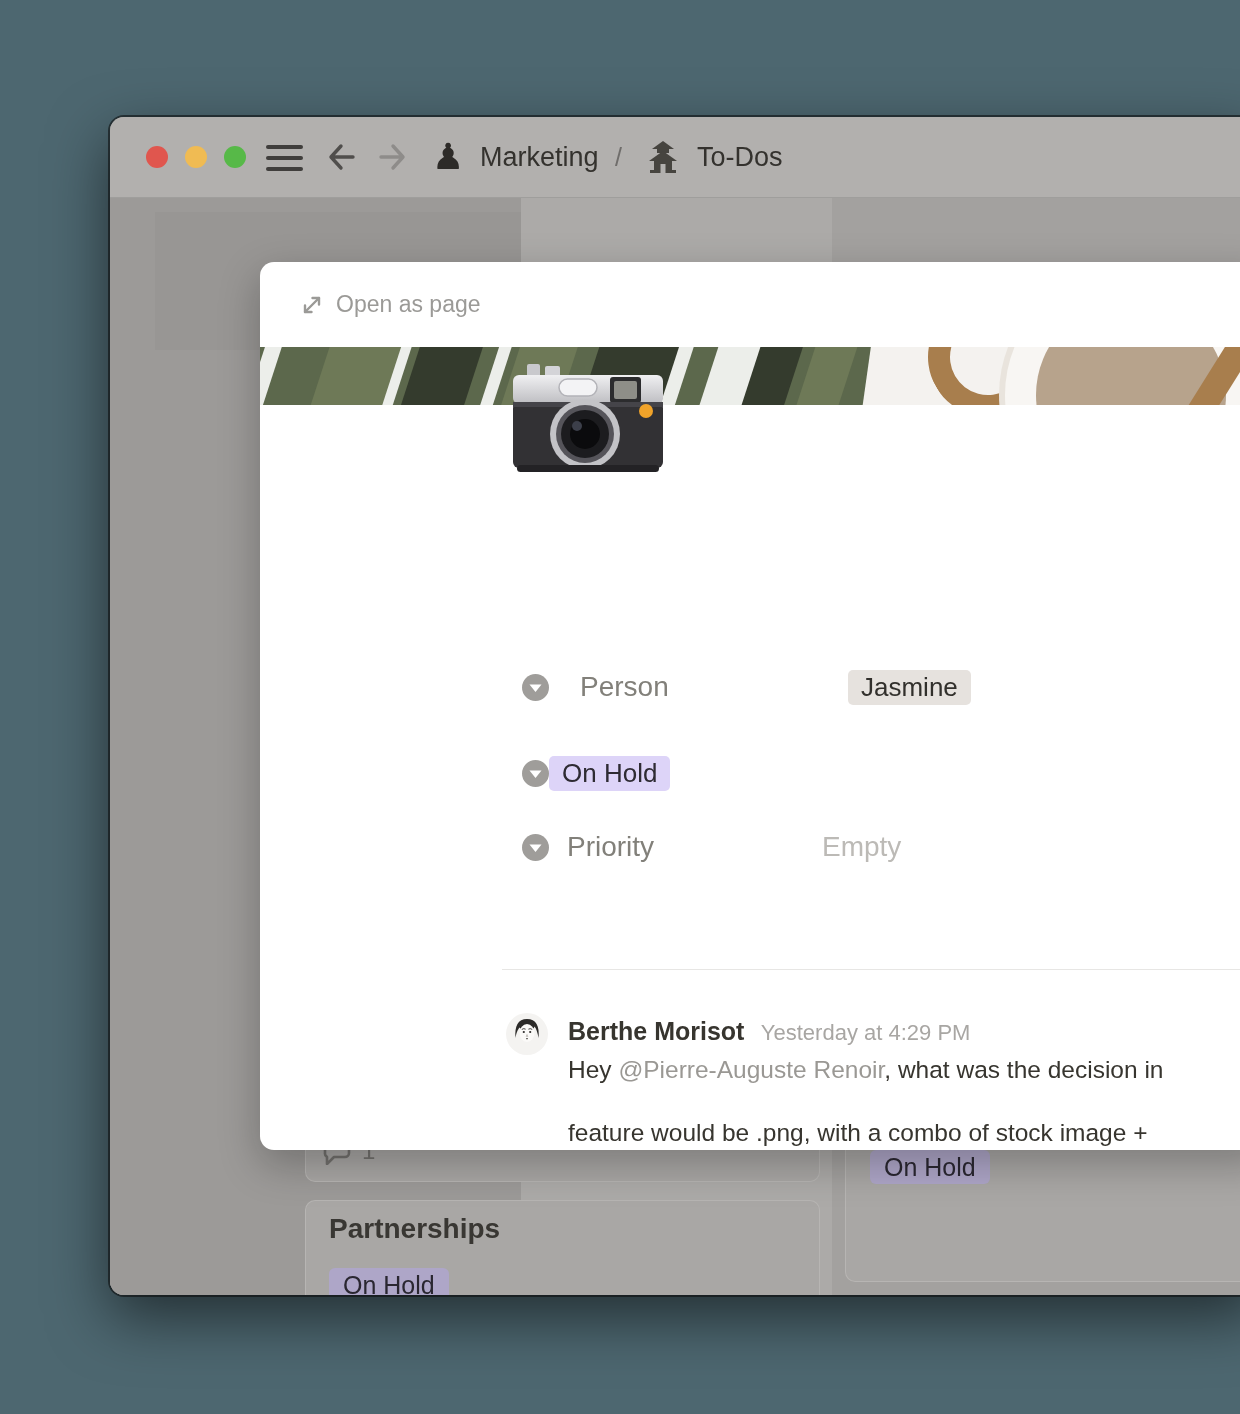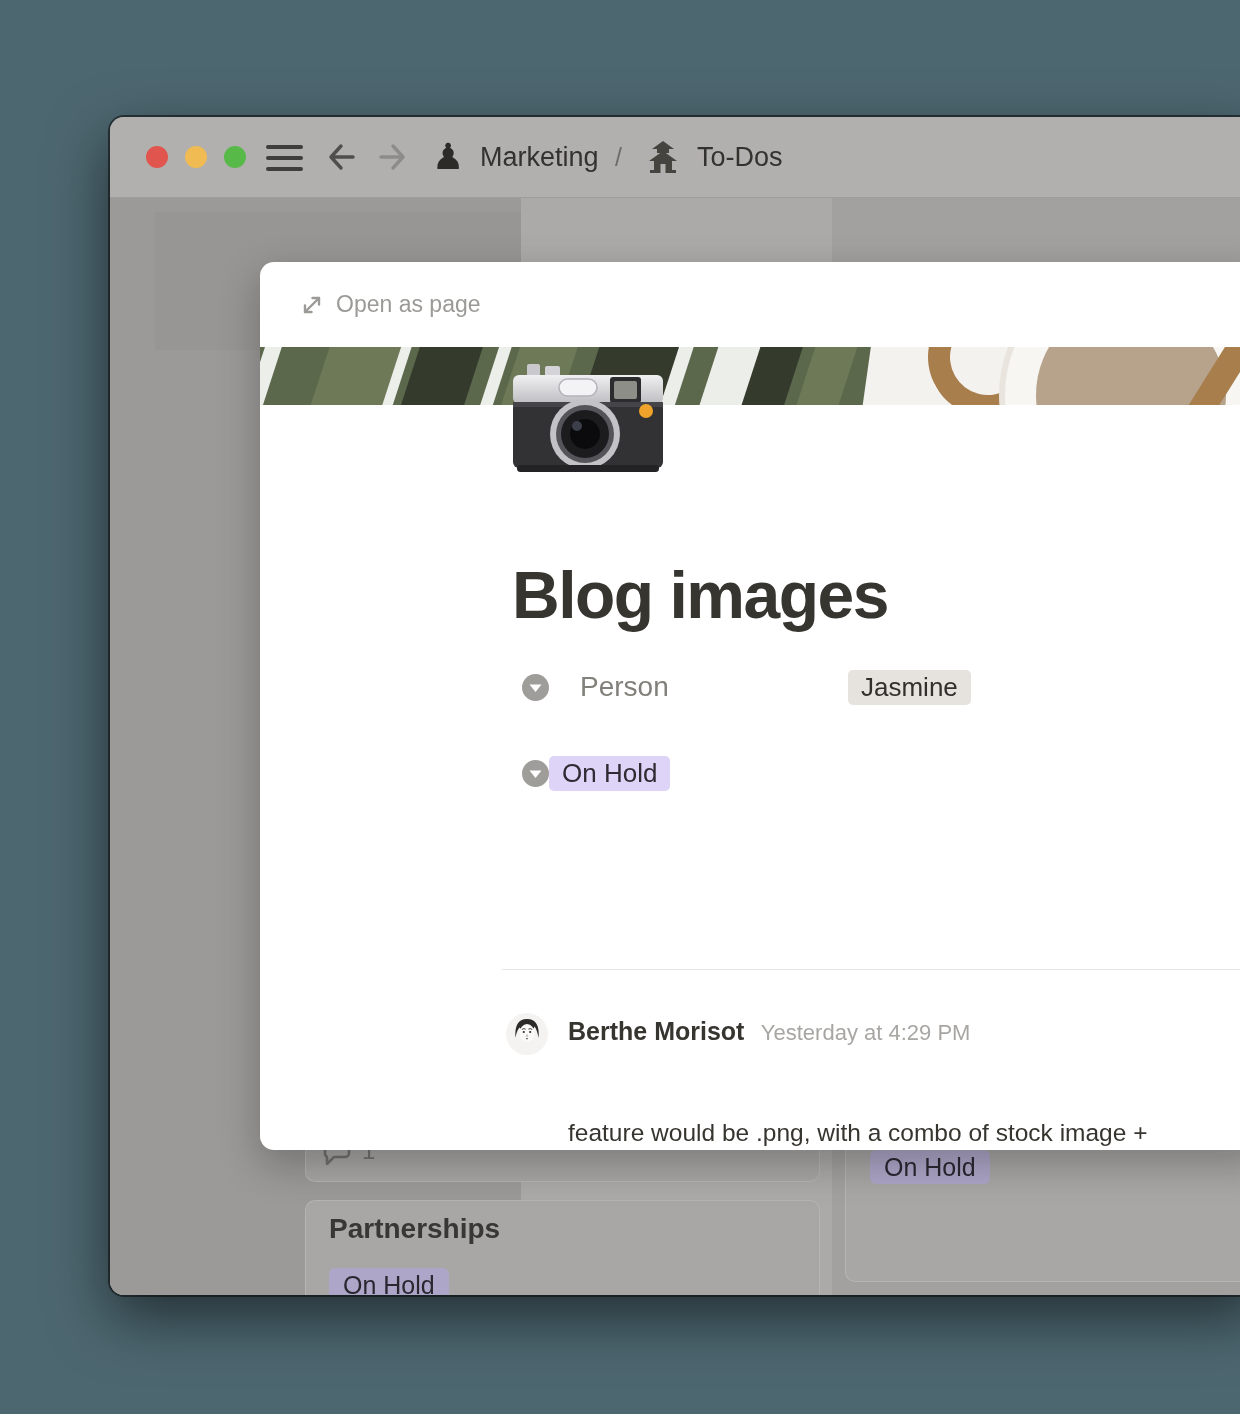--- a/index.html
+++ b/index.html
@@ -219,53 +219,61 @@
     <rect x="0" y="40" width="150" height="5" fill="#454449"></rect>
     <circle cx="133" cy="49" r="7" fill="#f0a32a"></circle>
     <circle cx="72" cy="72" r="35" fill="#c3c3c7"></circle>
     <circle cx="72" cy="72" r="29" fill="#55545a"></circle>
     <circle cx="72" cy="72" r="24" fill="#1c1c1f"></circle>
     <circle cx="72" cy="72" r="15" fill="#0b0b0d"></circle>
     <circle cx="64" cy="64" r="5" fill="#3c3f4a"></circle>
     <rect x="4" y="103" width="142" height="7" rx="3.5" fill="#232225"></rect>
   </svg>
 
-  <div class="pagetitle">Blog images</div>
 
   <div class="proprow r1">
     <svg class="propicon" viewBox="0 0 27 27">
       <circle cx="13.5" cy="13.5" r="13.5" fill="#9f9d9a"></circle>
       <polygon points="7.5,10.5 19.5,10.5 13.5,18" fill="#ffffff"></polygon>
     </svg>
     <span class="proplabel">Person</span>
     <span class="propvalue badge person">Jasmine</span>
   </div>
 
   <div class="proprow r2">
     <svg class="propicon" viewBox="0 0 27 27">
       <circle cx="13.5" cy="13.5" r="13.5" fill="#9f9d9a"></circle>
       <polygon points="7.5,10.5 19.5,10.5 13.5,18" fill="#ffffff"></polygon>
     </svg>
     <span class="propvalue badge onhold">On Hold</span>
   </div>
 
+  <div class="proprow r3">
+    <svg class="propicon" viewBox="0 0 27 27">
+      <circle cx="13.5" cy="13.5" r="13.5" fill="#9f9d9a"></circle>
+      <polygon points="7.5,10.5 19.5,10.5 13.5,18" fill="#ffffff"></polygon>
+    </svg>
+    <span class="proplabel">Priority</span>
+    <span class="emptyval">Empty</span>
+  </div>
 
 
   <div class="divider"></div>
 
   <svg class="avatar" viewBox="0 0 42 42">
     <circle cx="21" cy="21" r="21" fill="#f4f3f1"></circle>
     <path d="M21 6 C12 6 8.5 13 9.5 25 C10.5 19 12 16.5 13.5 14.5 C17 19 27 18.5 28.5 13.5 C30.5 16 31.5 19.5 32.5 25 C33.8 13 30 6 21 6 Z" fill="#2b2a28"></path>
     <ellipse cx="21" cy="20" rx="7.5" ry="9" fill="#fbfaf8"></ellipse>
     <circle cx="17.8" cy="19" r="1.1" fill="#2b2a28"></circle>
     <circle cx="24.2" cy="19" r="1.1" fill="#2b2a28"></circle>
     <path d="M15.8 16.4 Q17.8 15 19.6 16.2 M22.4 16.2 Q24.2 15 26.2 16.4" fill="none" stroke="#2b2a28" stroke-width="0.9"></path>
     <path d="M20 25.5 Q21 26.3 22 25.5" fill="none" stroke="#56534f" stroke-width="1"></path>
     <path d="M21 21.5 L20.2 23.5 L21.8 23.5 Z" fill="none" stroke="#b9b6b1" stroke-width="0.8"></path>
   </svg>
 
   <div class="cmt-head">
     <span class="cmt-author">Berthe Morisot</span>
     <span class="cmt-time">Yesterday at 4:29 PM</span>
   </div>
+  <div class="cmt-line l1"><span>Hey </span><span class="mention">@Pierre-Auguste Renoir</span><span>, what was the decision in</span></div>
   <div class="cmt-line l2">feature would be .png, with a combo of stock image +</div>
 
 </div>
 
 </body></html>

